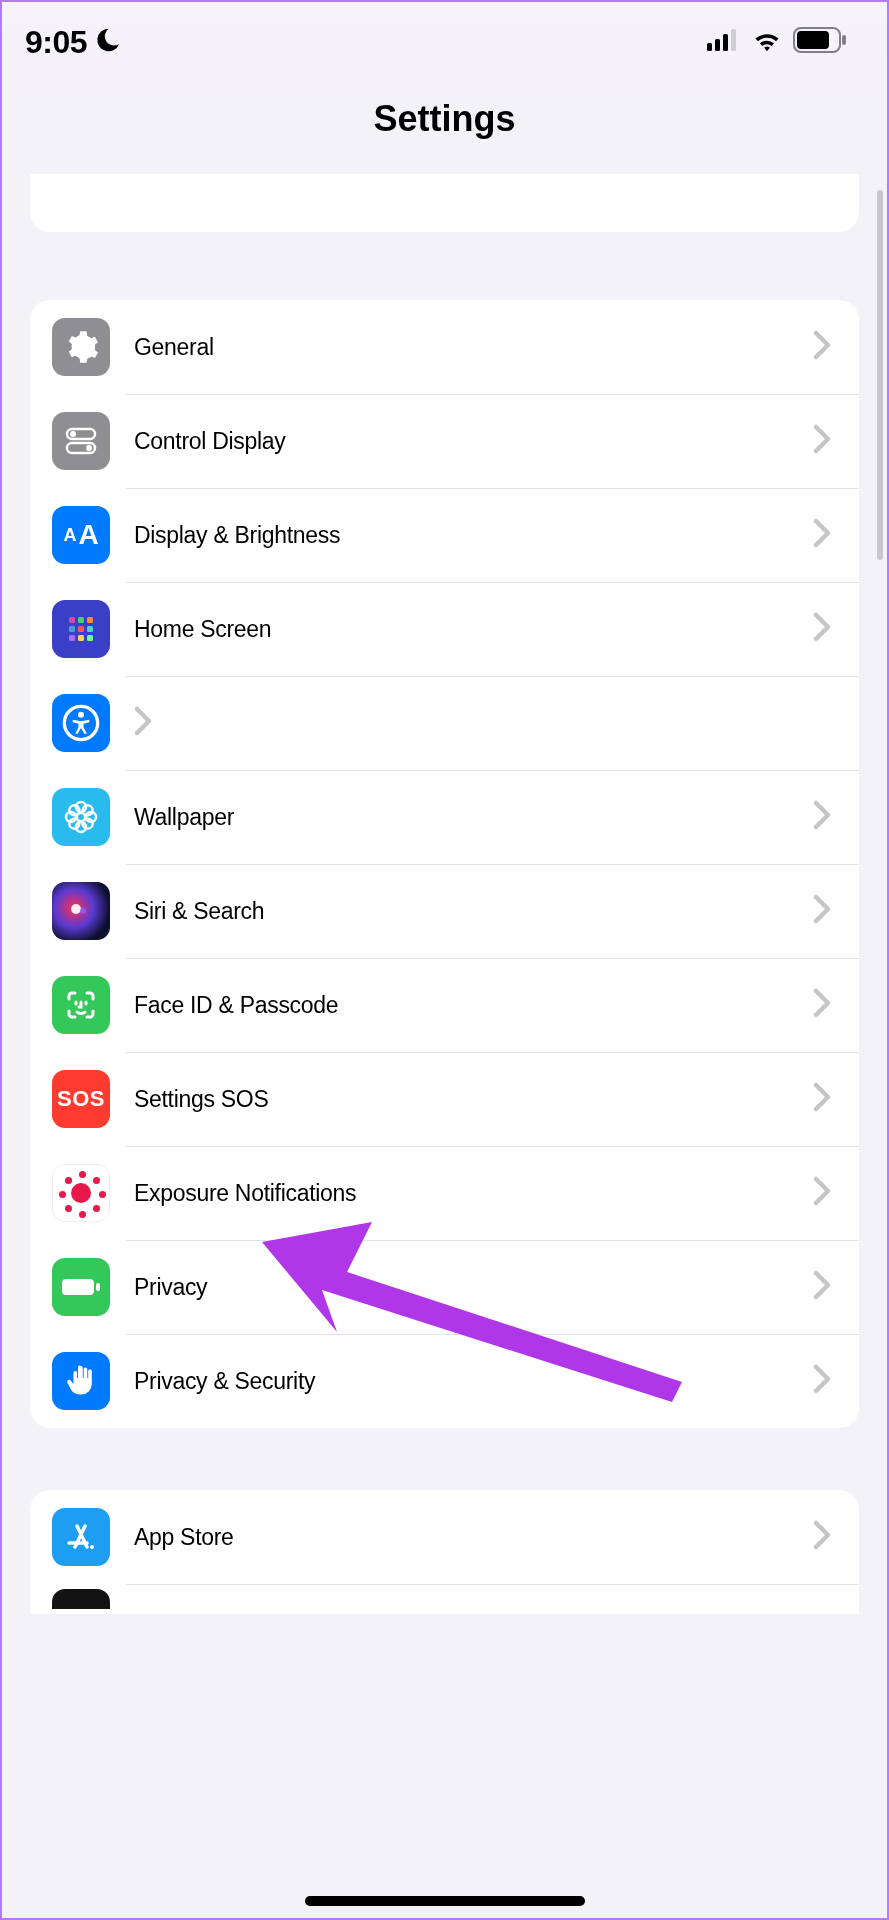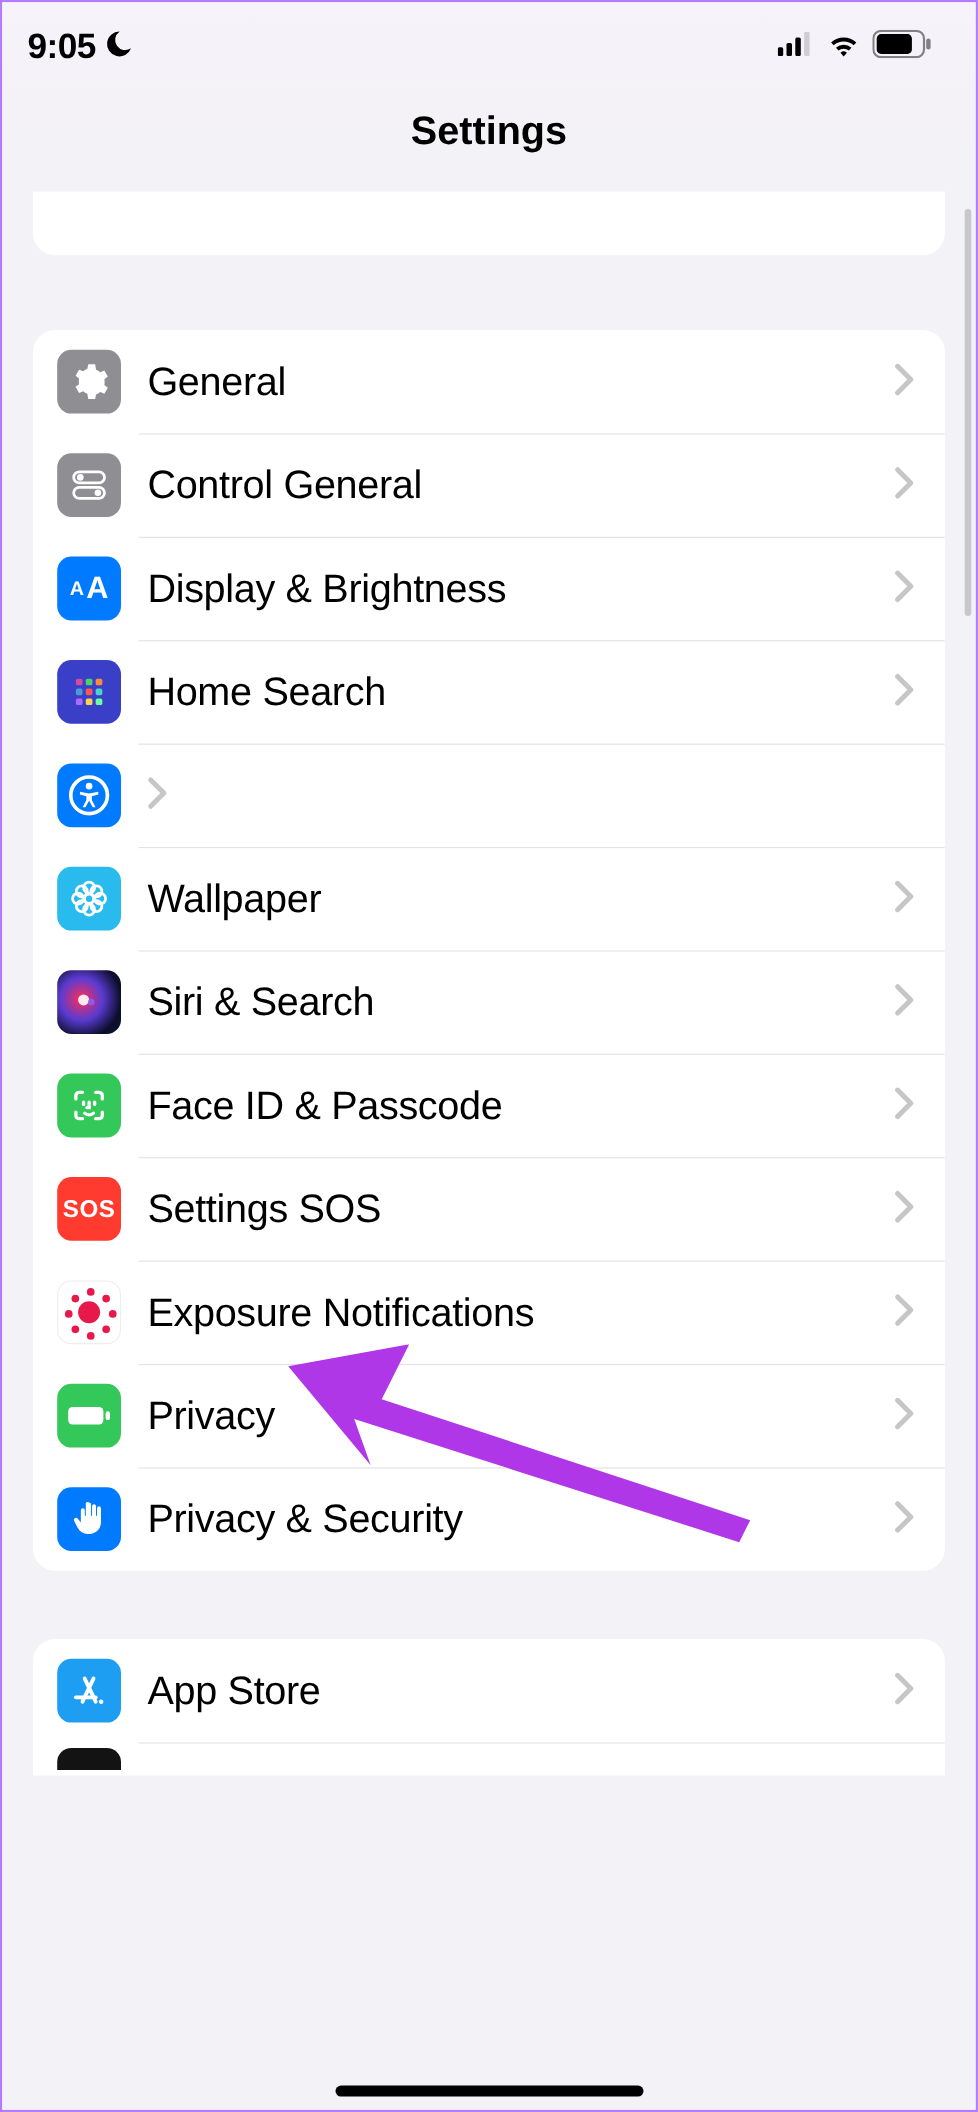--- a/index.html
+++ b/index.html
@@ -88,21 +88,21 @@
     width: 58px; height: 58px;
     border-radius: 13px;
     display: flex; align-items: center; justify-content: center;
     flex-shrink: 0;
     margin-right: 24px;
     color: #fff;
     font-size: 30px;
     font-weight: 600;
   }
   .label {
-    font-size: 36px;
+    font-size: 23px;
     color: #000;
     flex: 1;
     letter-spacing: -0.3px;
   }
   .chev {
     color: #c6c6c8;
     flex-shrink: 0;
   }
   .ic-gray    { background:#8e8e93; }
   .ic-cc      { background:#8e8e93; }
@@ -247,21 +247,21 @@
 
     <div class="row">
       <div class="icon-wrap ic-cc">
         <svg width="40" height="40" viewBox="0 0 40 40">
           <rect x="6" y="8" width="28" height="10" rx="5" fill="none" stroke="#fff" stroke-width="2.5"></rect>
           <circle cx="12" cy="13" r="3" fill="#fff"></circle>
           <rect x="6" y="22" width="28" height="10" rx="5" fill="none" stroke="#fff" stroke-width="2.5"></rect>
           <circle cx="28" cy="27" r="3" fill="#fff"></circle>
         </svg>
       </div>
-      <div class="label">Control General</div>
+      <div class="label">Control Display</div>
       <span class="chev"><svg width="18" height="30" viewBox="0 0 12 20">
             <path fill="none" stroke="#c6c6c8" stroke-width="3" stroke-linecap="round" stroke-linejoin="round" d="M2 2l8 8-8 8"></path>
           </svg></span>
     </div>
 
     <div class="row">
       <div class="icon-wrap ic-blue" style="font-size:22px; font-weight:600;">
         <span style="font-size:18px; margin-right:2px;">A</span>
           <span style="font-size:28px;">A</span>
       </div>
@@ -278,21 +278,21 @@
             <rect x="17" y="8" width="6" height="6" rx="1.5" fill="#4ad36b"></rect>
             <rect x="26" y="8" width="6" height="6" rx="1.5" fill="#ff8a3d"></rect>
           <rect x="8" y="17" width="6" height="6" rx="1.5" fill="#4a9bd3"></rect>
             <rect x="17" y="17" width="6" height="6" rx="1.5" fill="#ff5555"></rect>
             <rect x="26" y="17" width="6" height="6" rx="1.5" fill="#4ad3c9"></rect>
           <rect x="8" y="26" width="6" height="6" rx="1.5" fill="#ad6bff"></rect>
             <rect x="17" y="26" width="6" height="6" rx="1.5" fill="#ffd24a"></rect>
             <rect x="26" y="26" width="6" height="6" rx="1.5" fill="#6bff9e"></rect>
         </svg>
       </div>
-      <div class="label">Home Search</div>
+      <div class="label">Home Screen</div>
       <span class="chev"><svg width="18" height="30" viewBox="0 0 12 20">
             <path fill="none" stroke="#c6c6c8" stroke-width="3" stroke-linecap="round" stroke-linejoin="round" d="M2 2l8 8-8 8"></path>
           </svg></span>
     </div>
 
     <div class="row">
       <div class="icon-wrap ic-accblue">
         <svg width="40" height="40" viewBox="0 0 24 24">
             <circle cx="12" cy="12" r="10" fill="none" stroke="#fff" stroke-width="2"></circle>
             <circle cx="12" cy="7" r="1.8" fill="#fff"></circle>

